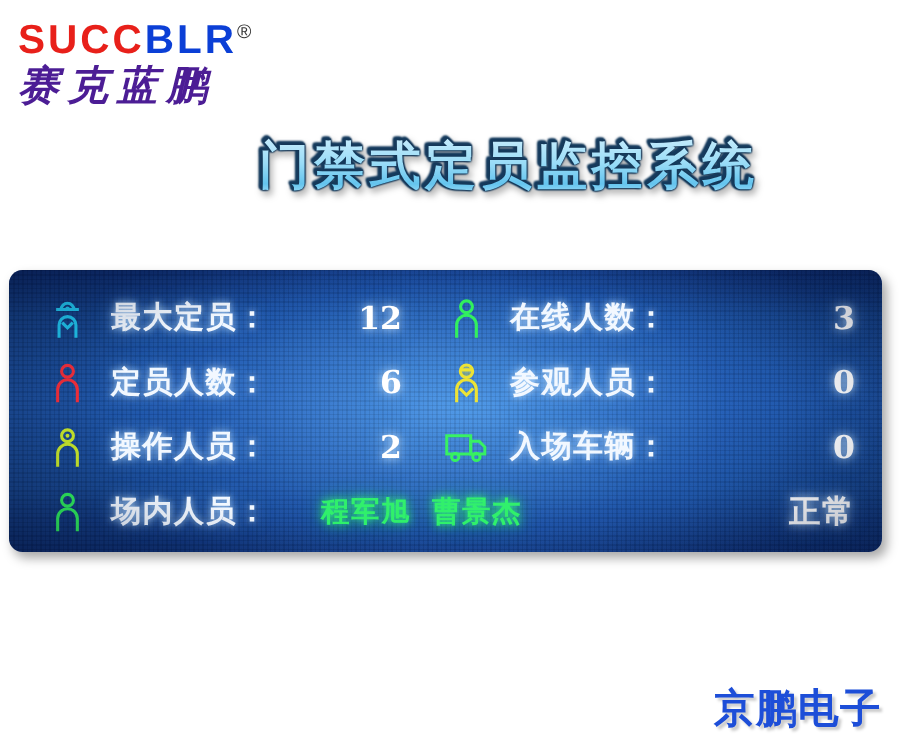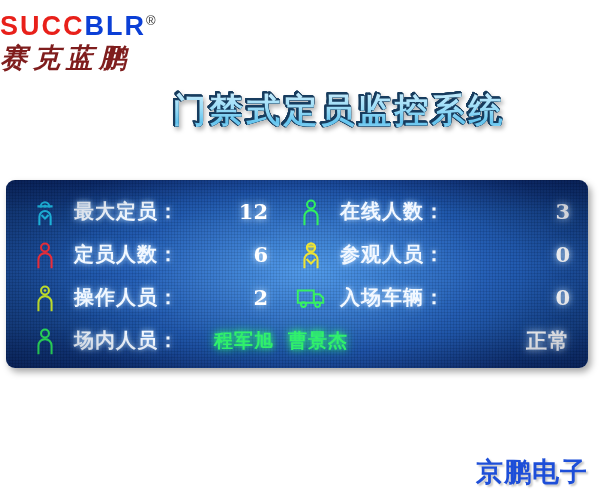--- a/index.html
+++ b/index.html
@@ -11,21 +11,21 @@
     height: 500px;
     background: #ffffff;
     font-family: "Liberation Sans", sans-serif;
     overflow: hidden;
     position: relative;
   }
 
   
   #brand-logo {
     position: absolute;
-    left: 0;
+    left: 12px;
     top: 6px;
     width: 220px;
     height: 66px;
   }
   #brand-latin {
     font-family: "Liberation Sans", sans-serif;
     font-weight: bold;
     font-size: 27px;
     letter-spacing: 2px;
     line-height: 30px;
@@ -38,21 +38,21 @@
     font-size: 13px;
     color: #333333;
     vertical-align: super;
     font-weight: normal;
     letter-spacing: 0;
   }
   #brand-cn {
     font-family: "DejaVu Sans", sans-serif;
     font-weight: bold;
     font-size: 27px;
-    color: #7f1d1d;
+    color: #4c1d95;
     letter-spacing: 6px;
     line-height: 32px;
     margin-top: 1px;
     font-style: italic;
     white-space: nowrap;
   }
 
   
   #main-title {
     position: absolute;

